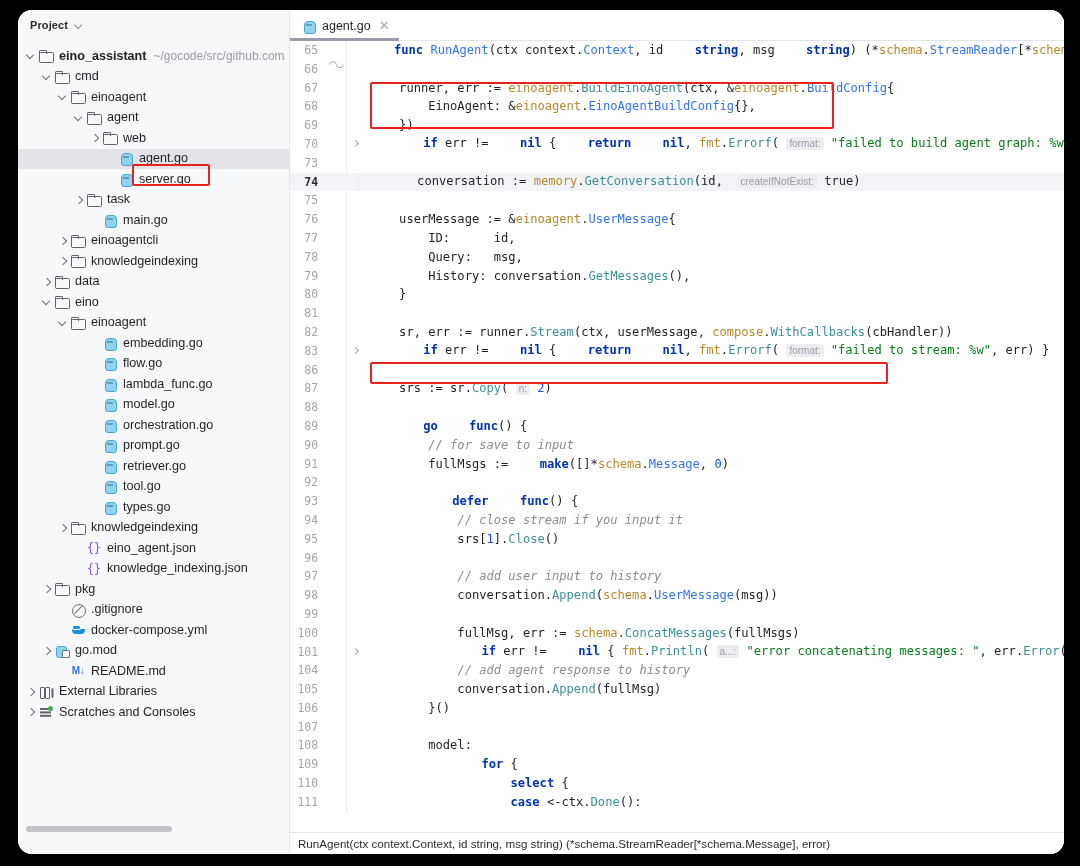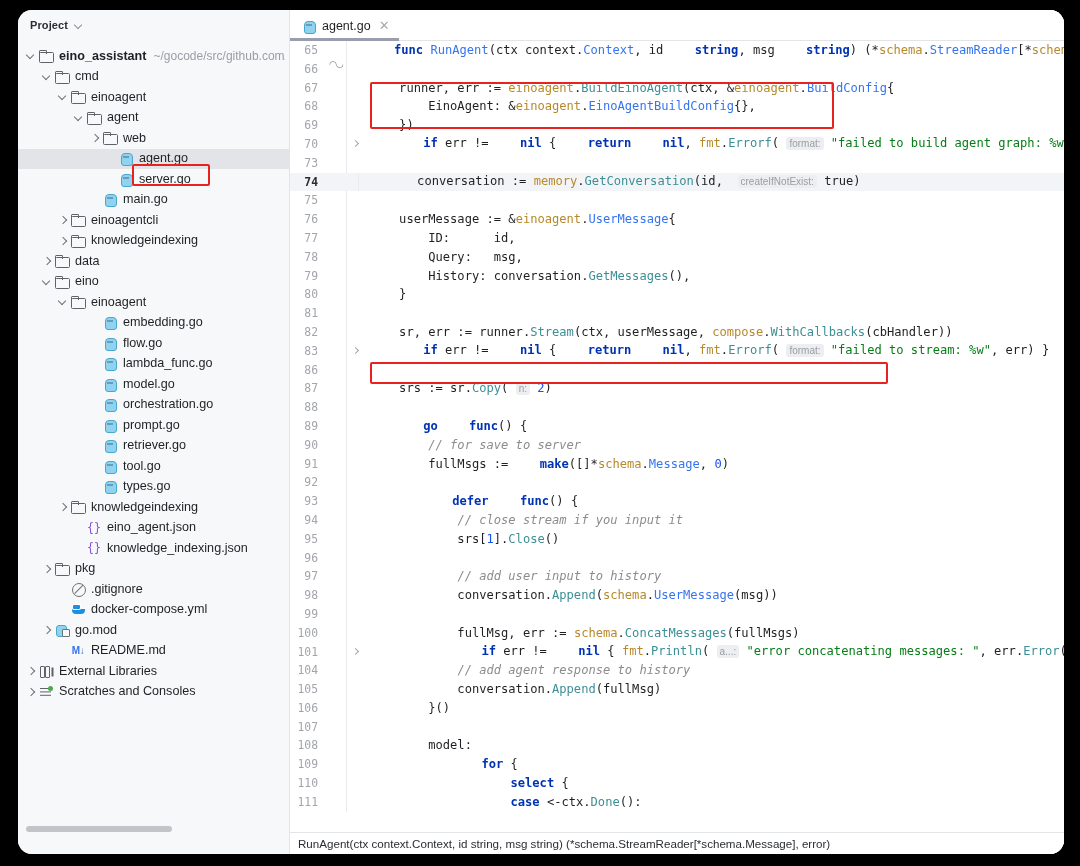--- a/index.html
+++ b/index.html
@@ -487,20 +487,26 @@
           <span style="display: inline-block; flex: 0 0 auto; width: 86px; height: 1px;"></span>
           <span class="twisty"></span>
           <span class="nicon ic-go"></span>
           <span class="nlabel">agent.go</span>
         </div>
         <div class="node">
           <span style="display: inline-block; flex: 0 0 auto; width: 86px; height: 1px;"></span>
           <span class="twisty"></span>
           <span class="nicon ic-go"></span>
           <span class="nlabel">server.go</span>
+        </div>
+        <div class="node">
+          <span style="display: inline-block; flex: 0 0 auto; width: 54px; height: 1px;"></span>
+          <span class="twisty closed"></span>
+          <span class="nicon ic-folder"></span>
+          <span class="nlabel">task</span>
         </div>
         <div class="node">
           <span style="display: inline-block; flex: 0 0 auto; width: 70px; height: 1px;"></span>
           <span class="twisty"></span>
           <span class="nicon ic-go"></span>
           <span class="nlabel">main.go</span>
         </div>
         <div class="node">
           <span style="display: inline-block; flex: 0 0 auto; width: 38px; height: 1px;"></span>
           <span class="twisty closed"></span>
@@ -675,21 +681,21 @@
           <div class="crow"><span class="lnum">78</span><span class="gutter"></span><span class="gutter2"></span><span class="code">        Query:   msg,</span></div>
           <div class="crow"><span class="lnum">79</span><span class="gutter"></span><span class="gutter2"></span><span class="code">        History: conversation.<span class="fn">GetMessages</span>(),</span></div>
           <div class="crow"><span class="lnum">80</span><span class="gutter"></span><span class="gutter2"></span><span class="code">    }</span></div>
           <div class="crow"><span class="lnum">81</span><span class="gutter"></span><span class="gutter2"></span><span class="code"></span></div>
           <div class="crow"><span class="lnum">82</span><span class="gutter"></span><span class="gutter2"></span><span class="code">    sr, err := runner.<span class="fn">Stream</span>(ctx, userMessage, <span class="pkg">compose</span>.<span class="fn">WithCallbacks</span>(cbHandler))</span></div>
           <div class="crow"><span class="lnum">83</span><span class="gutter"></span><span class="gutter2"><span class="fold"></span></span><span class="code">    <span class="kw">if</span> err != <span class="kw">nil</span> { <span class="kw">return</span> <span class="kw">nil</span>, <span class="pkg">fmt</span>.<span class="fn">Errorf</span>( <span class="hint">format:</span> <span class="str">"failed to stream: %w"</span>, err) }</span></div>
           <div class="crow"><span class="lnum">86</span><span class="gutter"></span><span class="gutter2"></span><span class="code"></span></div>
           <div class="crow"><span class="lnum">87</span><span class="gutter"></span><span class="gutter2"></span><span class="code">    srs := sr.<span class="fn">Copy</span>( <span class="hint">n:</span> <span class="num">2</span>)</span></div>
           <div class="crow"><span class="lnum">88</span><span class="gutter"></span><span class="gutter2"></span><span class="code"></span></div>
           <div class="crow"><span class="lnum">89</span><span class="gutter"></span><span class="gutter2"></span><span class="code">    <span class="kw">go</span> <span class="kw">func</span>() {</span></div>
-          <div class="crow"><span class="lnum">90</span><span class="gutter"></span><span class="gutter2"></span><span class="code">        <span class="cmt">// for save to server</span></span></div>
+          <div class="crow"><span class="lnum">90</span><span class="gutter"></span><span class="gutter2"></span><span class="code">        <span class="cmt">// for save to input</span></span></div>
           <div class="crow"><span class="lnum">91</span><span class="gutter"></span><span class="gutter2"></span><span class="code">        fullMsgs := <span class="kw">make</span>([]*<span class="pkg">schema</span>.<span class="typ">Message</span>, <span class="num">0</span>)</span></div>
           <div class="crow"><span class="lnum">92</span><span class="gutter"></span><span class="gutter2"></span><span class="code"></span></div>
           <div class="crow"><span class="lnum">93</span><span class="gutter"></span><span class="gutter2"></span><span class="code">        <span class="kw">defer</span> <span class="kw">func</span>() {</span></div>
           <div class="crow"><span class="lnum">94</span><span class="gutter"></span><span class="gutter2"></span><span class="code">            <span class="cmt">// close stream if you input it</span></span></div>
           <div class="crow"><span class="lnum">95</span><span class="gutter"></span><span class="gutter2"></span><span class="code">            srs[<span class="num">1</span>].<span class="fn">Close</span>()</span></div>
           <div class="crow"><span class="lnum">96</span><span class="gutter"></span><span class="gutter2"></span><span class="code"></span></div>
           <div class="crow"><span class="lnum">97</span><span class="gutter"></span><span class="gutter2"></span><span class="code">            <span class="cmt">// add user input to history</span></span></div>
           <div class="crow"><span class="lnum">98</span><span class="gutter"></span><span class="gutter2"></span><span class="code">            conversation.<span class="fn">Append</span>(<span class="pkg">schema</span>.<span class="typ">UserMessage</span>(msg))</span></div>
           <div class="crow"><span class="lnum">99</span><span class="gutter"></span><span class="gutter2"></span><span class="code"></span></div>
           <div class="crow"><span class="lnum">100</span><span class="gutter"></span><span class="gutter2"></span><span class="code">            fullMsg, err := <span class="pkg">schema</span>.<span class="fn">ConcatMessages</span>(fullMsgs)</span></div>

